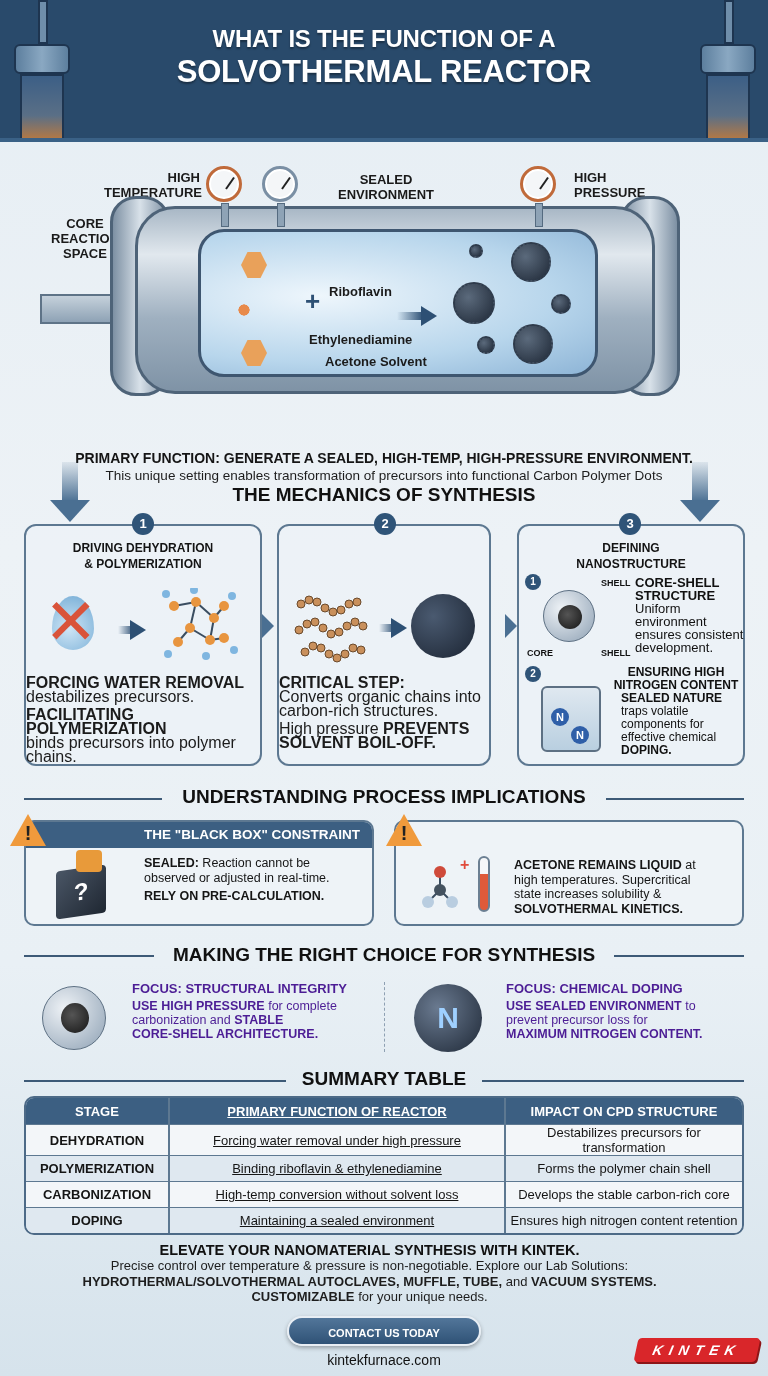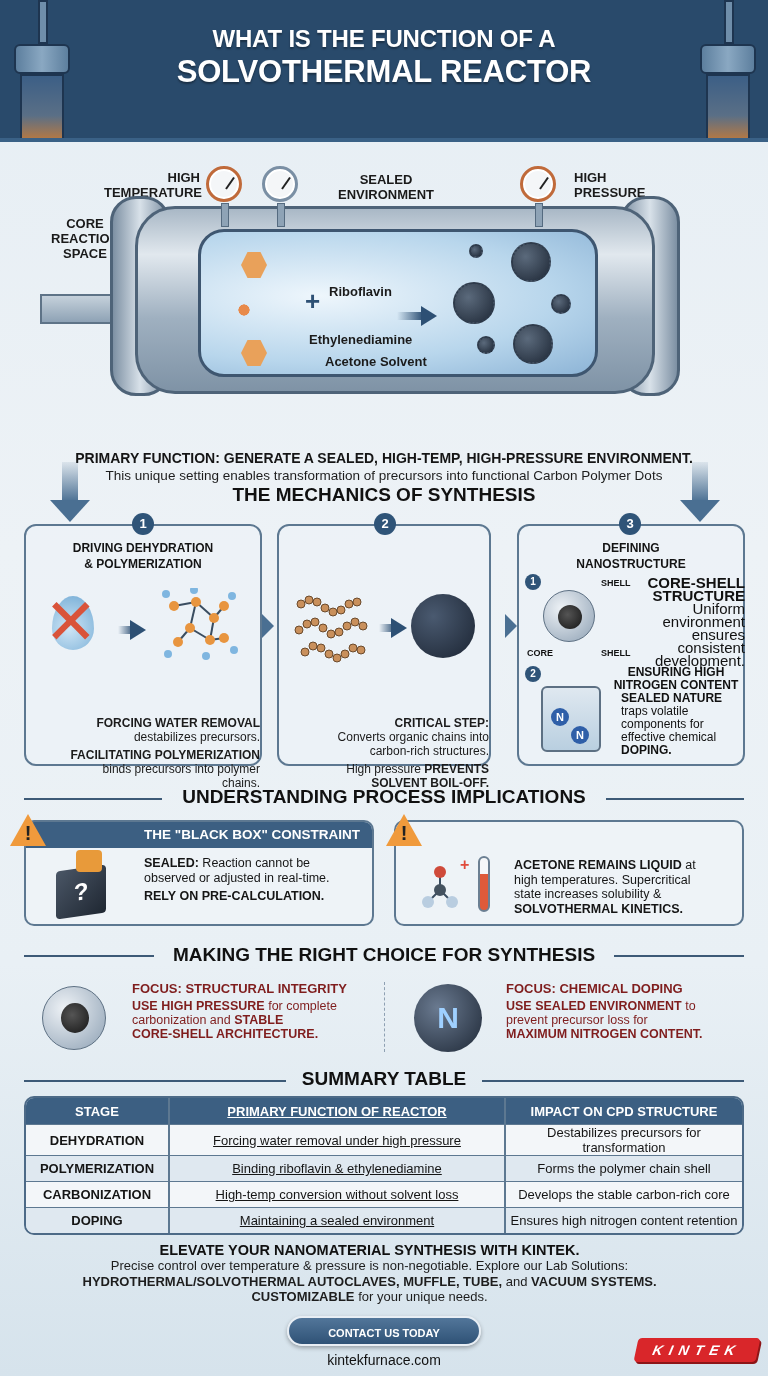--- a/index.html
+++ b/index.html
@@ -65,35 +65,35 @@
   .down-arrow { position:absolute; top:462px; width:40px; height:60px; }
   .down-arrow .shaft { position:absolute; left:12px; top:0; width:16px; height:40px; background:linear-gradient(180deg,rgba(74,111,146,0.1),#4a6f92); }
   .down-arrow .head { position:absolute; left:0; top:38px; width:0; height:0; border-left:20px solid transparent; border-right:20px solid transparent; border-top:22px solid #4a6f92; }
 
   .section-title { position:absolute; left:0; width:768px; text-align:center; font-weight:700; font-size:19px; color:#111; }
   .rule { position:absolute; height:1.5px; background:#3d5a77; }
 
   .card { position:absolute; border:2px solid #5d7891; border-radius:12px; background:rgba(236,242,247,0.75); }
   .badge { position:absolute; width:22px; height:22px; border-radius:50%; background:#2f5478; color:#fff; font-weight:700; font-size:13px; text-align:center; line-height:22px; }
   .card-title { position:absolute; left:0; right:0; text-align:center; font-weight:700; font-size:12px; line-height:16px; color:#141414; }
-  .card-text { position:absolute; left:0; right:0; text-align:right; font-size:12px; line-height:14px; color:#1b1b1b;margin-top:40px; }
+  .card-text { position:absolute; left:0; right:0; text-align:left; font-size:16px; line-height:14px; color:#1b1b1b; }
   .card-text b { font-weight:700; }
   .conn { position:absolute; width:0; height:0; border-top:12px solid transparent; border-bottom:12px solid transparent; border-left:12px solid #4a6f92; }
 
   .drop { position:absolute; width:42px; height:54px; background: radial-gradient(circle at 40% 60%, #cfe6f6, #6ea8d3); border-radius: 50% 50% 50% 50% / 60% 60% 40% 40%; }
   .xmark { position:absolute; font-size:64px; color:#d9533a; font-weight:700; line-height:64px; }
 
   .warn-box { position:absolute; border:2px solid #5d7891; border-radius:10px; background:#eef3f7; overflow:hidden; }
   .warn-head { position:absolute; left:0; right:0; top:0; height:26px; background:#3c5f82; color:#fff; font-weight:700; font-size:13.5px; line-height:26px; }
   .warn-tri { position:absolute; width:0; height:0; border-left:18px solid transparent; border-right:18px solid transparent; border-bottom:32px solid #f09a3c; }
   .warn-tri-mark { position:absolute; font-weight:700; font-size:20px; color:#222; width:36px; text-align:center; }
   .warn-text { position:absolute; font-size:12.5px; line-height:14.5px; color:#151515; }
   .warn-text b { font-weight:700; }
 
-  .choice-text { position:absolute; font-size:12.5px; line-height:14px; color:#7f1d1d; }
+  .choice-text { position:absolute; font-size:12.5px; line-height:14px; color:#4c1d95; }
   .choice-text .ct { font-weight:700; font-size:13px; margin-bottom:3px; }
   .dash-v { position:absolute; left:384px; top:982px; width:0; height:70px; border-left:1.5px dashed #8ea0b2; }
 
   table.summary { position:absolute; left:24px; top:1096px; width:720px; border-collapse:separate; border-spacing:0; border:2px solid #4d6a87; border-radius:10px; overflow:hidden; font-size:13px; }
   table.summary th { background:#3c5f82; color:#fff; font-weight:700; height:26px; font-size:13px; }
   table.summary td { height:26px; text-align:center; color:#151515; border-top:1.5px solid #5d7891; }
   table.summary td:first-child, table.summary th:first-child { border-right:2px solid #5d7891; width:144px; font-weight:700; }
   table.summary td:nth-child(2), table.summary th:nth-child(2) { border-right:2px solid #5d7891; width:336px;text-decoration:underline; }
   table.summary th:first-child { font-weight:700; }
   table.summary tr:nth-child(odd) td { background:#f3f6f9; }
@@ -298,21 +298,21 @@
     <div>DEFINING</div>
     <div>NANOSTRUCTURE</div>
   </div>
   <div class="badge" style="left:6px; top:48px; width:16px; height:16px; font-size:10px; line-height:16px;">1</div>
   <div style="position:absolute; left:24px; top:64px; width:52px; height:52px; border-radius:50%; background:radial-gradient(circle at 35% 35%,#eef2f6,#8ea1b4); border:1.5px solid #5d7083;">
     <div style="position:absolute; left:14px; top:14px; width:24px; height:24px; border-radius:50%; background:radial-gradient(circle at 40% 40%,#555,#151515);"></div>
   </div>
   <div style="position:absolute; left:82px; top:52px; font-size:9px; font-weight:700;">SHELL</div>
   <div style="position:absolute; left:8px; top:122px; font-size:9px; font-weight:700;">CORE</div>
   <div style="position:absolute; left:82px; top:122px; font-size:9px; font-weight:700;">SHELL</div>
-  <div style="position:absolute; left:108px; top:50px; width:118px; text-align:right; font-size:15px; line-height:13px;">
+  <div style="position:absolute; left:116px; top:50px; width:118px; text-align:left; font-size:13px; line-height:13px;">
     <div style="font-weight:700">CORE-SHELL</div>
     <div style="font-weight:700">STRUCTURE</div>
     <div>Uniform environment</div>
     <div>ensures consistent</div>
     <div>development.</div>
   </div>
   <div class="badge" style="left:6px; top:140px; width:16px; height:16px; font-size:10px; line-height:16px;">2</div>
   <div style="position:absolute; left:22px; top:160px; width:60px; height:66px; border:2px solid #5d7083; border-radius:6px; background:linear-gradient(180deg,#dfe8f0,#b9cfe0);">
     <div style="position:absolute; left:8px; top:20px; width:18px; height:18px; border-radius:50%; background:#2f5fa8; color:#fff; font-weight:700; font-size:11px; text-align:center; line-height:18px;">N</div>
     <div style="position:absolute; left:28px; top:38px; width:18px; height:18px; border-radius:50%; background:#2f5fa8; color:#fff; font-weight:700; font-size:11px; text-align:center; line-height:18px;">N</div>

